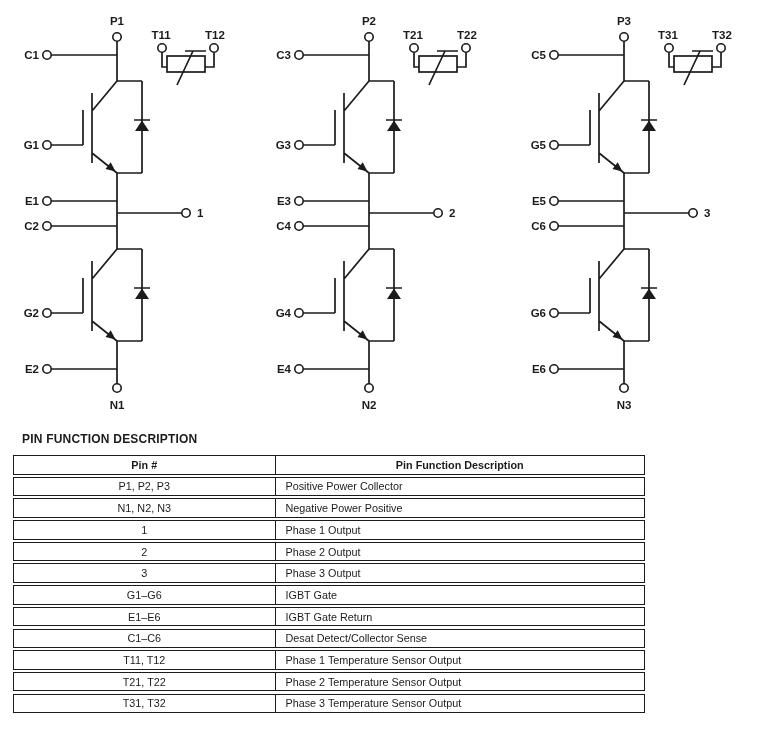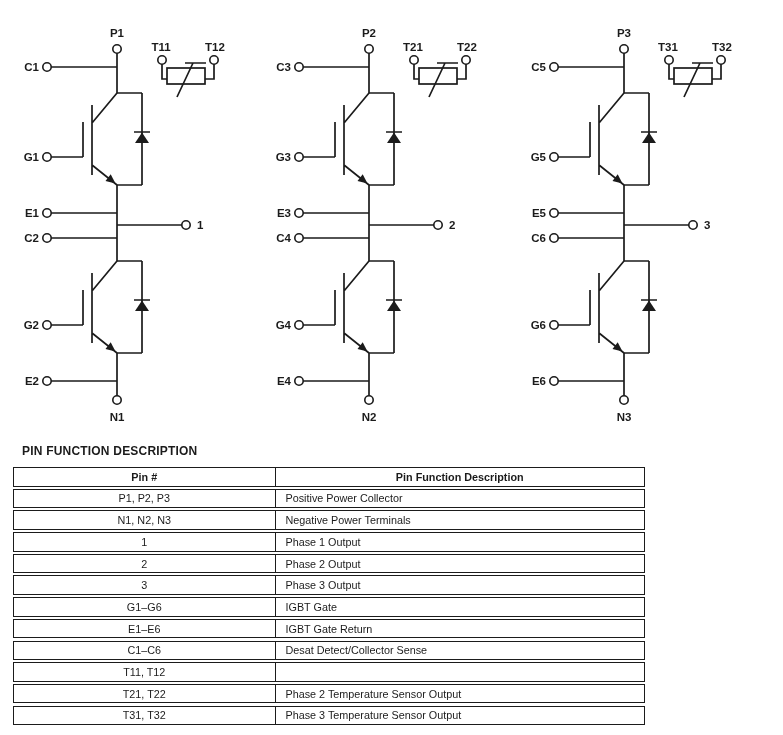--- a/index.html
+++ b/index.html
@@ -1,20 +1,20 @@
 <!DOCTYPE html>
 <html><head>
 <meta charset="utf-8">
 <style>
   html,body{margin:0;padding:0;}
   body{
     width:783px;height:735px;background:#ffffff;position:relative;
     font-family:"Liberation Sans",sans-serif;color:#1b1b1b;overflow:hidden;
   }
-  .page{position:absolute;inset:0;margin-top:12px;}
+  .page{position:absolute;inset:0;}
   svg.schem{position:absolute;left:0;top:0;}
   svg.schem text{
     font-family:"Liberation Sans",sans-serif;
     font-size:11.5px;font-weight:bold;fill:#1b1b1b;
   }
   .tbl-title{
     position:absolute;left:22px;top:432px;
     font-size:12px;font-weight:bold;letter-spacing:.2px;
   }
   .pin-table{position:absolute;left:13px;top:455px;width:632px;}
@@ -129,21 +129,21 @@
     <div class="trow header">
       <div class="cell-pin">Pin #</div>
       <div class="cell-desc">Pin Function Description</div>
     </div>
     <div class="trow">
       <div class="cell-pin">P1, P2, P3</div>
       <div class="cell-desc">Positive Power Collector</div>
     </div>
     <div class="trow">
       <div class="cell-pin">N1, N2, N3</div>
-      <div class="cell-desc">Negative Power Terminals</div>
+      <div class="cell-desc">Negative Power Positive</div>
     </div>
     <div class="trow">
       <div class="cell-pin">1</div>
       <div class="cell-desc">Phase 1 Output</div>
     </div>
     <div class="trow">
       <div class="cell-pin">2</div>
       <div class="cell-desc">Phase 2 Output</div>
     </div>
     <div class="trow">
@@ -157,20 +157,21 @@
     <div class="trow">
       <div class="cell-pin">E1–E6</div>
       <div class="cell-desc">IGBT Gate Return</div>
     </div>
     <div class="trow">
       <div class="cell-pin">C1–C6</div>
       <div class="cell-desc">Desat Detect/Collector Sense</div>
     </div>
     <div class="trow">
       <div class="cell-pin">T11, T12</div>
+      <div class="cell-desc">Phase 1 Temperature Sensor Output</div>
     </div>
     <div class="trow">
       <div class="cell-pin">T21, T22</div>
       <div class="cell-desc">Phase 2 Temperature Sensor Output</div>
     </div>
     <div class="trow">
       <div class="cell-pin">T31, T32</div>
       <div class="cell-desc">Phase 3 Temperature Sensor Output</div>
     </div>
   </div>

